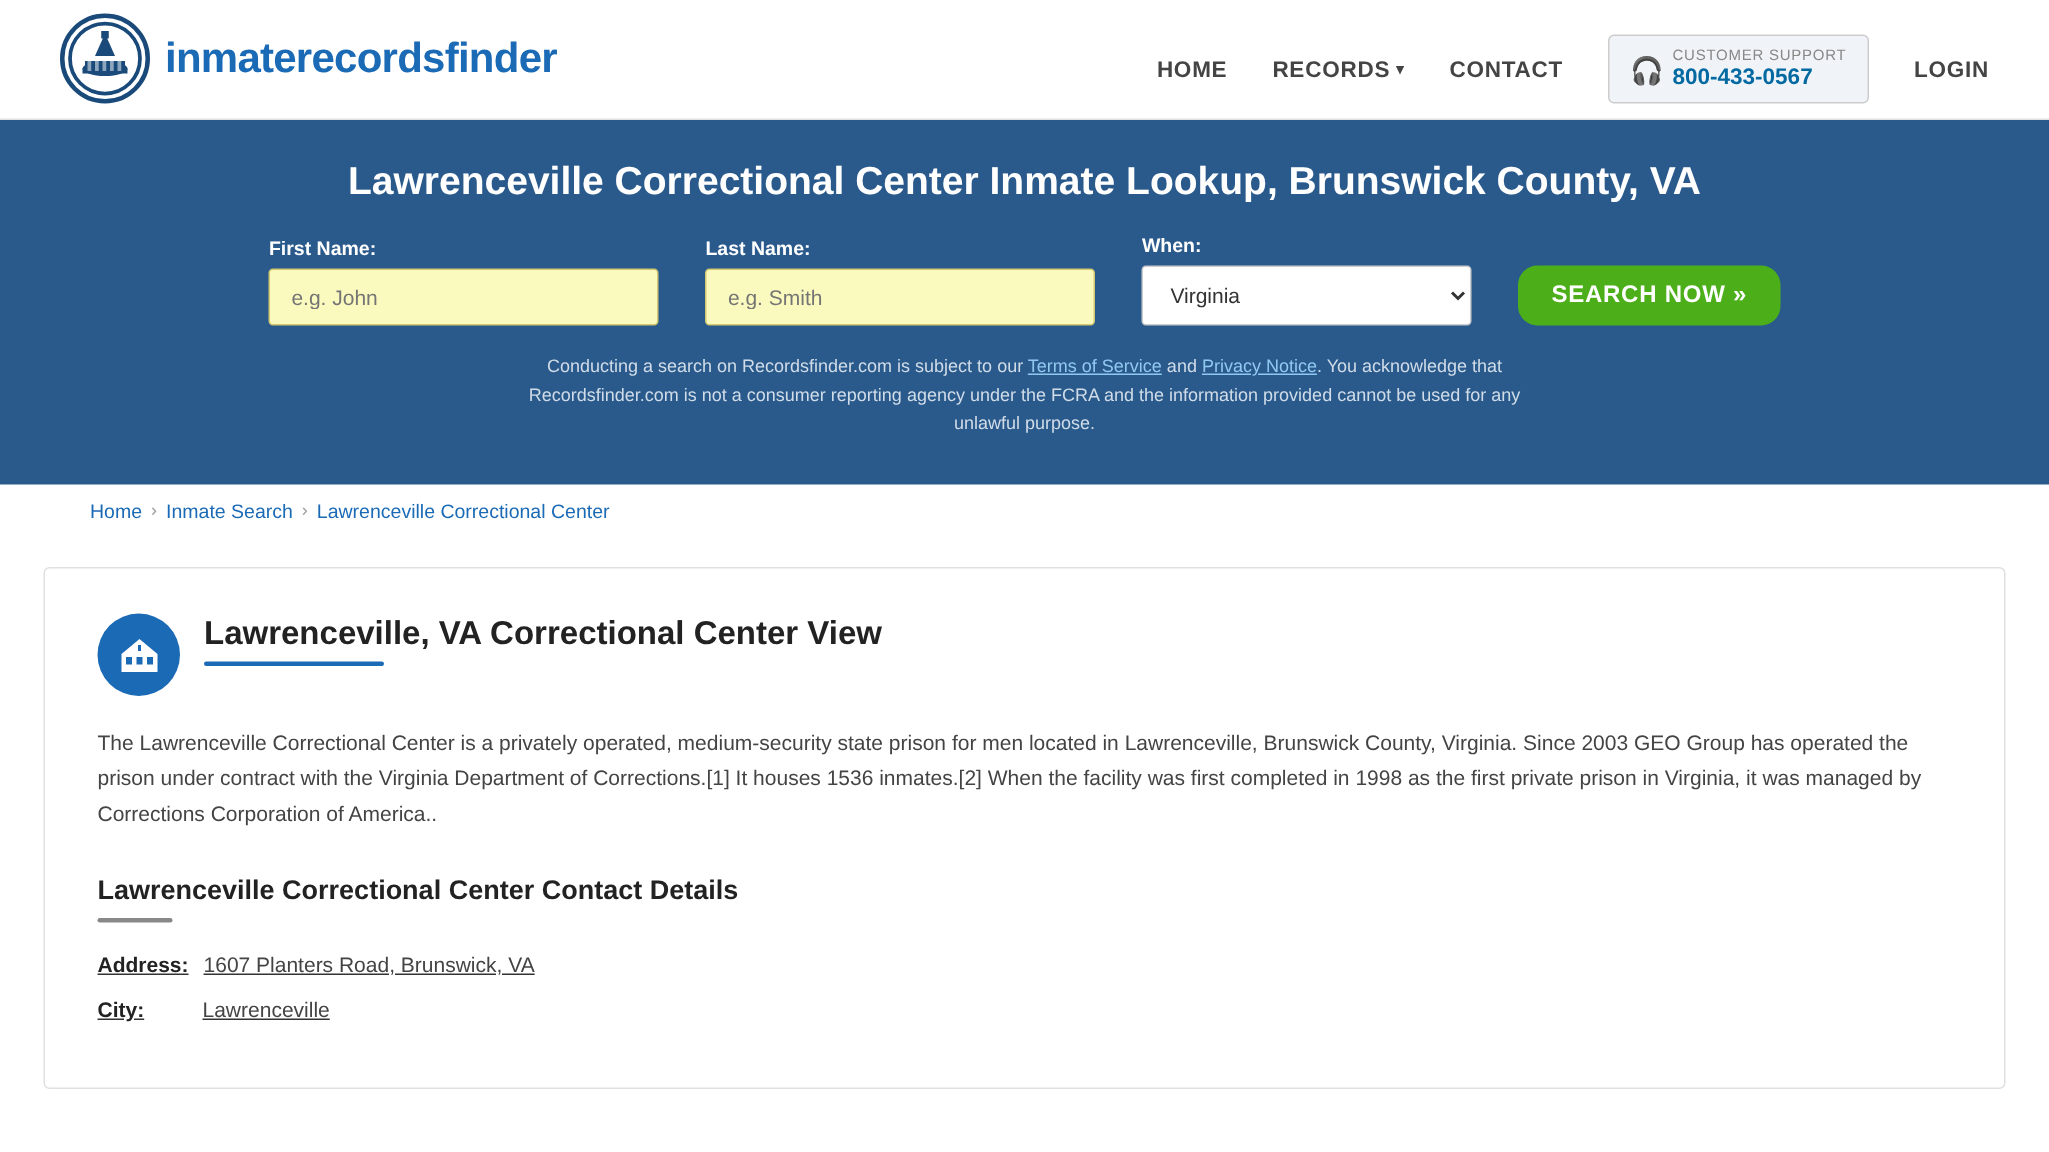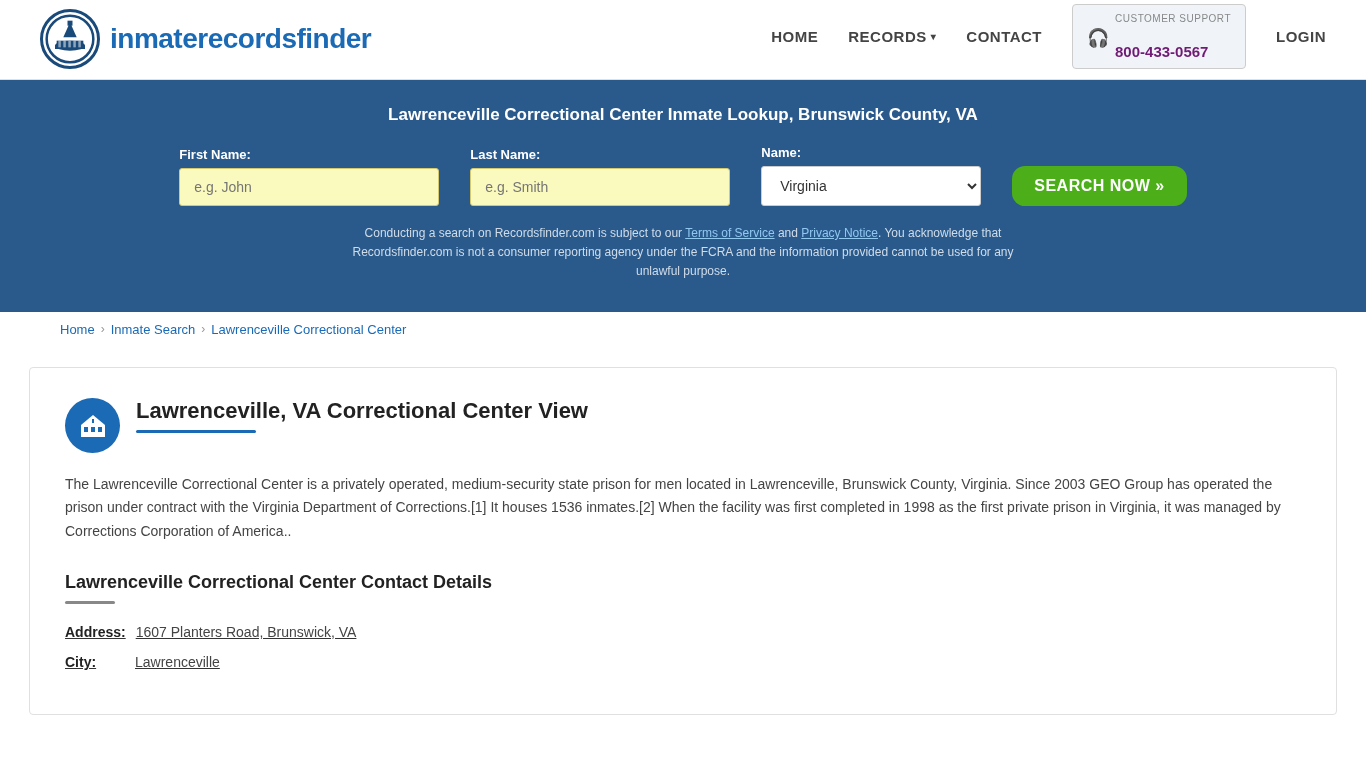--- a/index.html
+++ b/index.html
@@ -89,40 +89,39 @@
     }
     .support-label {
       font-size: 10px;
       color: #888;
       text-transform: uppercase;
       letter-spacing: 0.5px;
     }
     .support-number {
       font-size: 15px;
       font-weight: 700;
-      color: #701a75;
-      margin-top: 19px;
+      color: #0369a1;
     }
     .login-btn {
       font-size: 15px;
       font-weight: 700;
       color: #444;
       cursor: pointer;
       letter-spacing: 0.5px;
     }
 
     
     .hero {
       background: #2a5a8c;
       padding: 25px 40px 30px;
       text-align: center;
     }
     .hero-title {
       color: #fff;
-      font-size: 17px;
+      font-size: 26px;
       font-weight: 700;
       margin-bottom: 20px;
     }
     .search-form {
       display: flex;
       align-items: flex-end;
       gap: 31px;
       justify-content: center;
       margin-bottom: 18px;
     }
@@ -331,21 +330,21 @@
   <div class="search-form">
     <div class="form-group">
       <label class="form-label">First Name:</label>
       <input type="text" class="form-input" placeholder="e.g. John" style="">
     </div>
     <div class="form-group">
       <label class="form-label">Last Name:</label>
       <input type="text" class="form-input" placeholder="e.g. Smith" style="">
     </div>
     <div class="form-group">
-      <label class="form-label">Name:</label>
+      <label class="form-label">When:</label>
       <select class="form-select" id="state-select"><option value="Alabama">Alabama</option><option value="Alaska">Alaska</option><option value="Arizona">Arizona</option><option value="Arkansas">Arkansas</option><option value="California">California</option><option value="Colorado">Colorado</option><option value="Connecticut">Connecticut</option><option value="Delaware">Delaware</option><option value="Florida">Florida</option><option value="Georgia">Georgia</option><option value="Hawaii">Hawaii</option><option value="Idaho">Idaho</option><option value="Illinois">Illinois</option><option value="Indiana">Indiana</option><option value="Iowa">Iowa</option><option value="Kansas">Kansas</option><option value="Kentucky">Kentucky</option><option value="Louisiana">Louisiana</option><option value="Maine">Maine</option><option value="Maryland">Maryland</option><option value="Massachusetts">Massachusetts</option><option value="Michigan">Michigan</option><option value="Minnesota">Minnesota</option><option value="Mississippi">Mississippi</option><option value="Missouri">Missouri</option><option value="Montana">Montana</option><option value="Nebraska">Nebraska</option><option value="Nevada">Nevada</option><option value="New Hampshire">New Hampshire</option><option value="New Jersey">New Jersey</option><option value="New Mexico">New Mexico</option><option value="New York">New York</option><option value="North Carolina">North Carolina</option><option value="North Dakota">North Dakota</option><option value="Ohio">Ohio</option><option value="Oklahoma">Oklahoma</option><option value="Oregon">Oregon</option><option value="Pennsylvania">Pennsylvania</option><option value="Rhode Island">Rhode Island</option><option value="South Carolina">South Carolina</option><option value="South Dakota">South Dakota</option><option value="Tennessee">Tennessee</option><option value="Texas">Texas</option><option value="Utah">Utah</option><option value="Vermont">Vermont</option><option value="Virginia" selected="">Virginia</option><option value="Washington">Washington</option><option value="West Virginia">West Virginia</option><option value="Wisconsin">Wisconsin</option><option value="Wyoming">Wyoming</option></select>
     </div>
     <button class="search-btn">SEARCH NOW »</button>
   </div>
   <p class="hero-disclaimer">
     Conducting a search on Recordsfinder.com is subject to our <a href="#">Terms of Service</a> and <a href="#">Privacy Notice</a>. You acknowledge that Recordsfinder.com is not a consumer reporting agency under the FCRA and the information provided cannot be used for any unlawful purpose.
   </p>
 </section>
 
 <nav class="breadcrumb">

